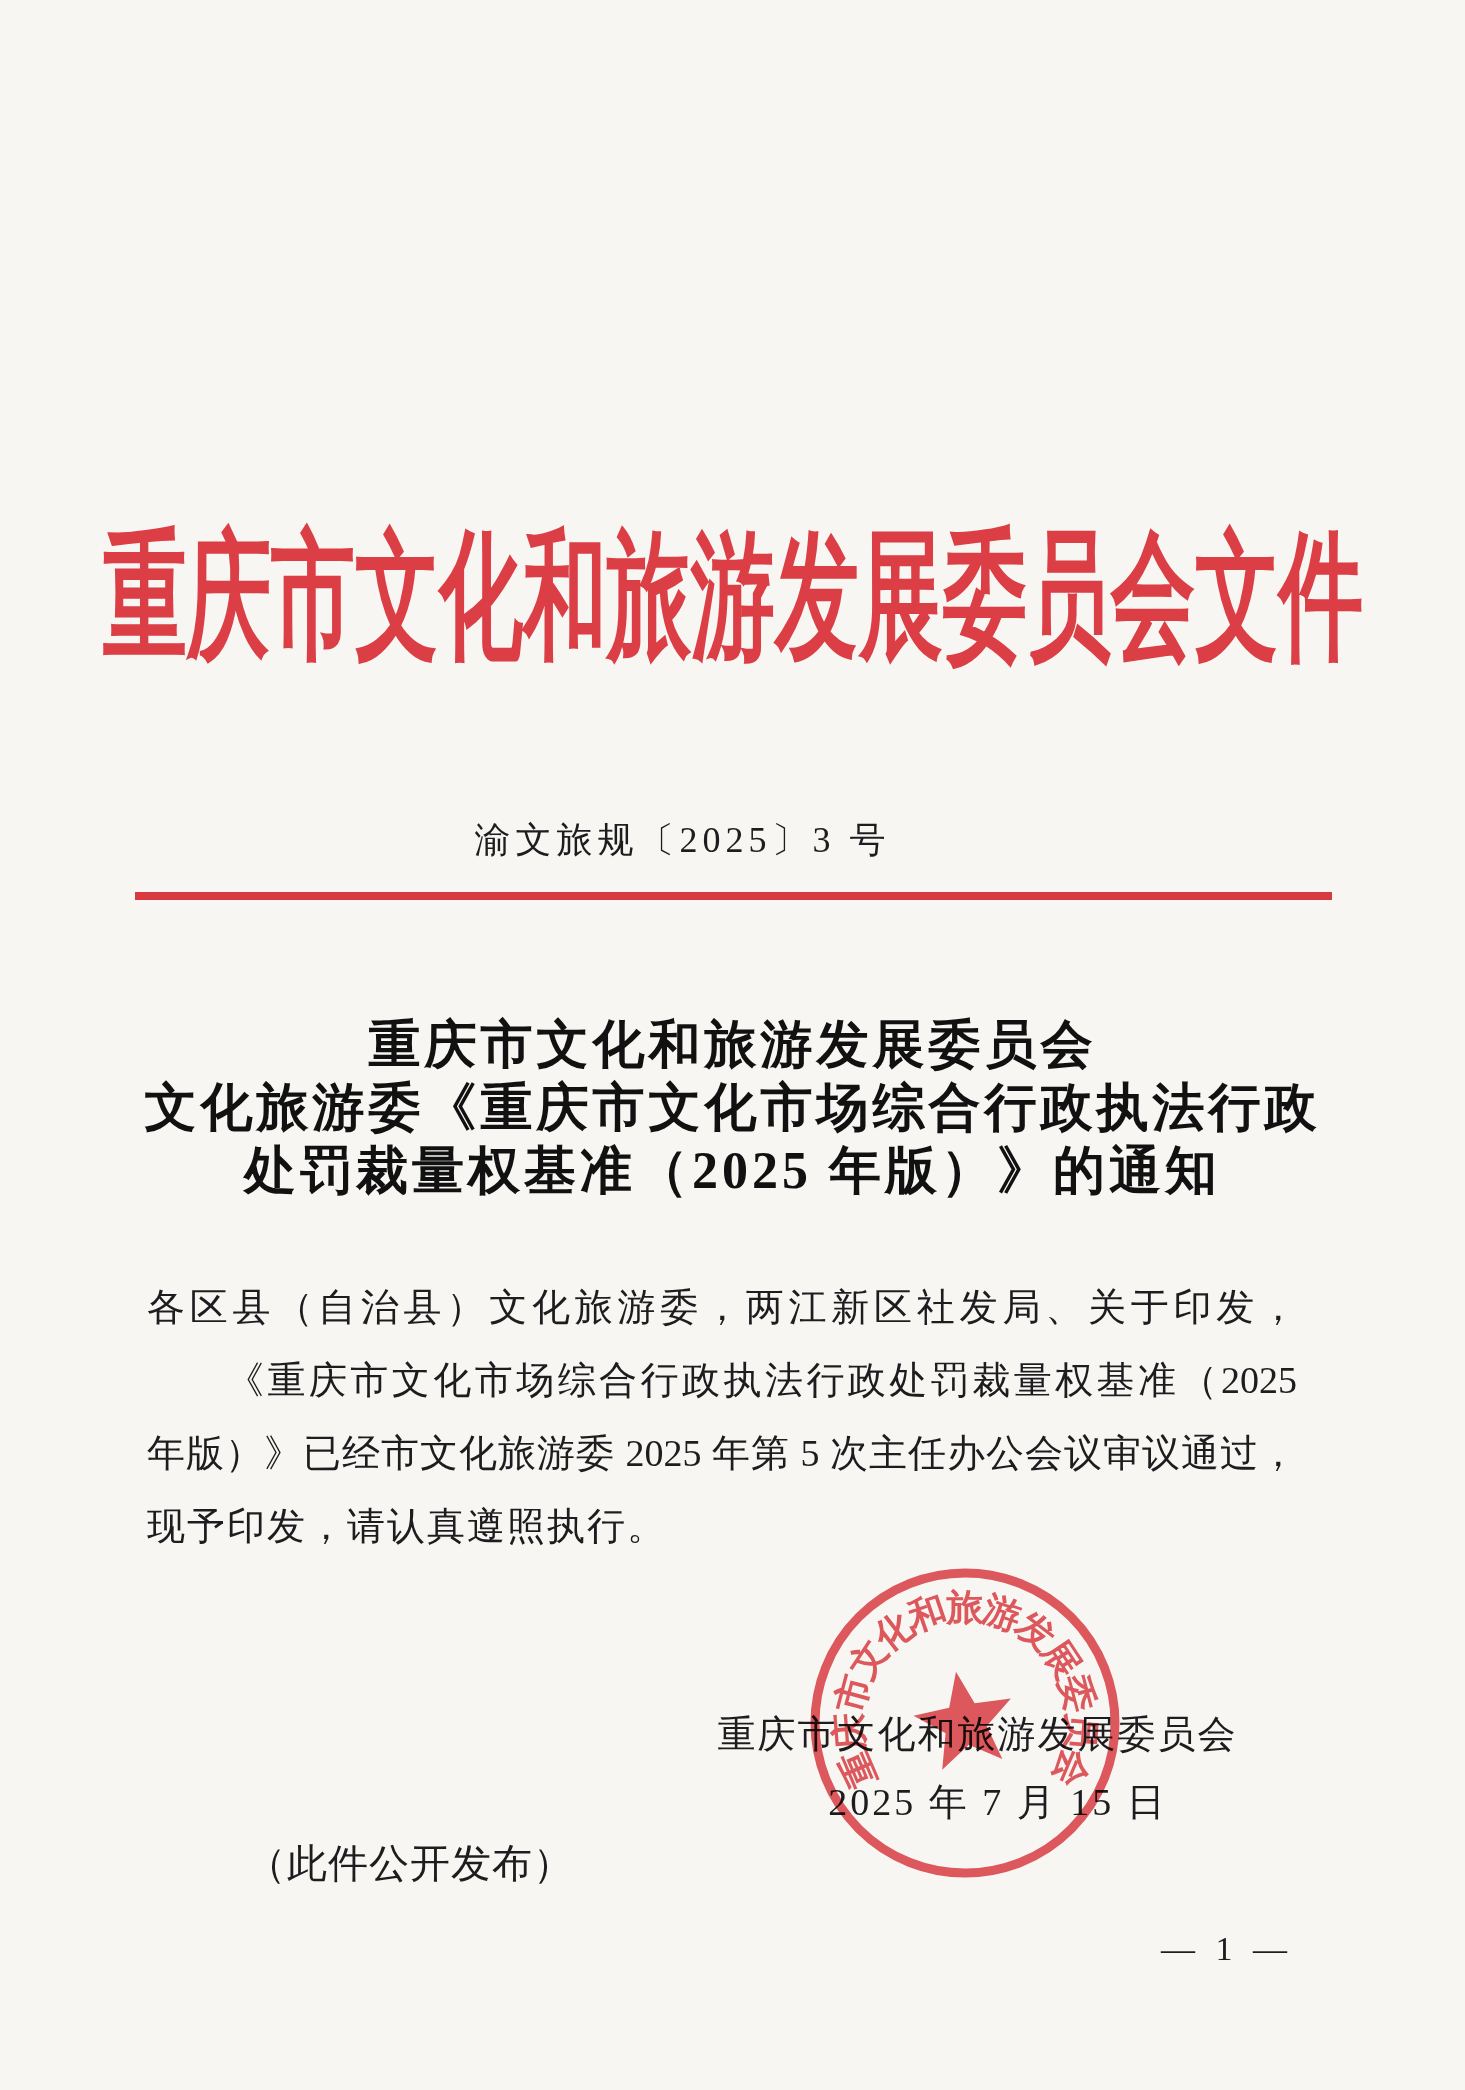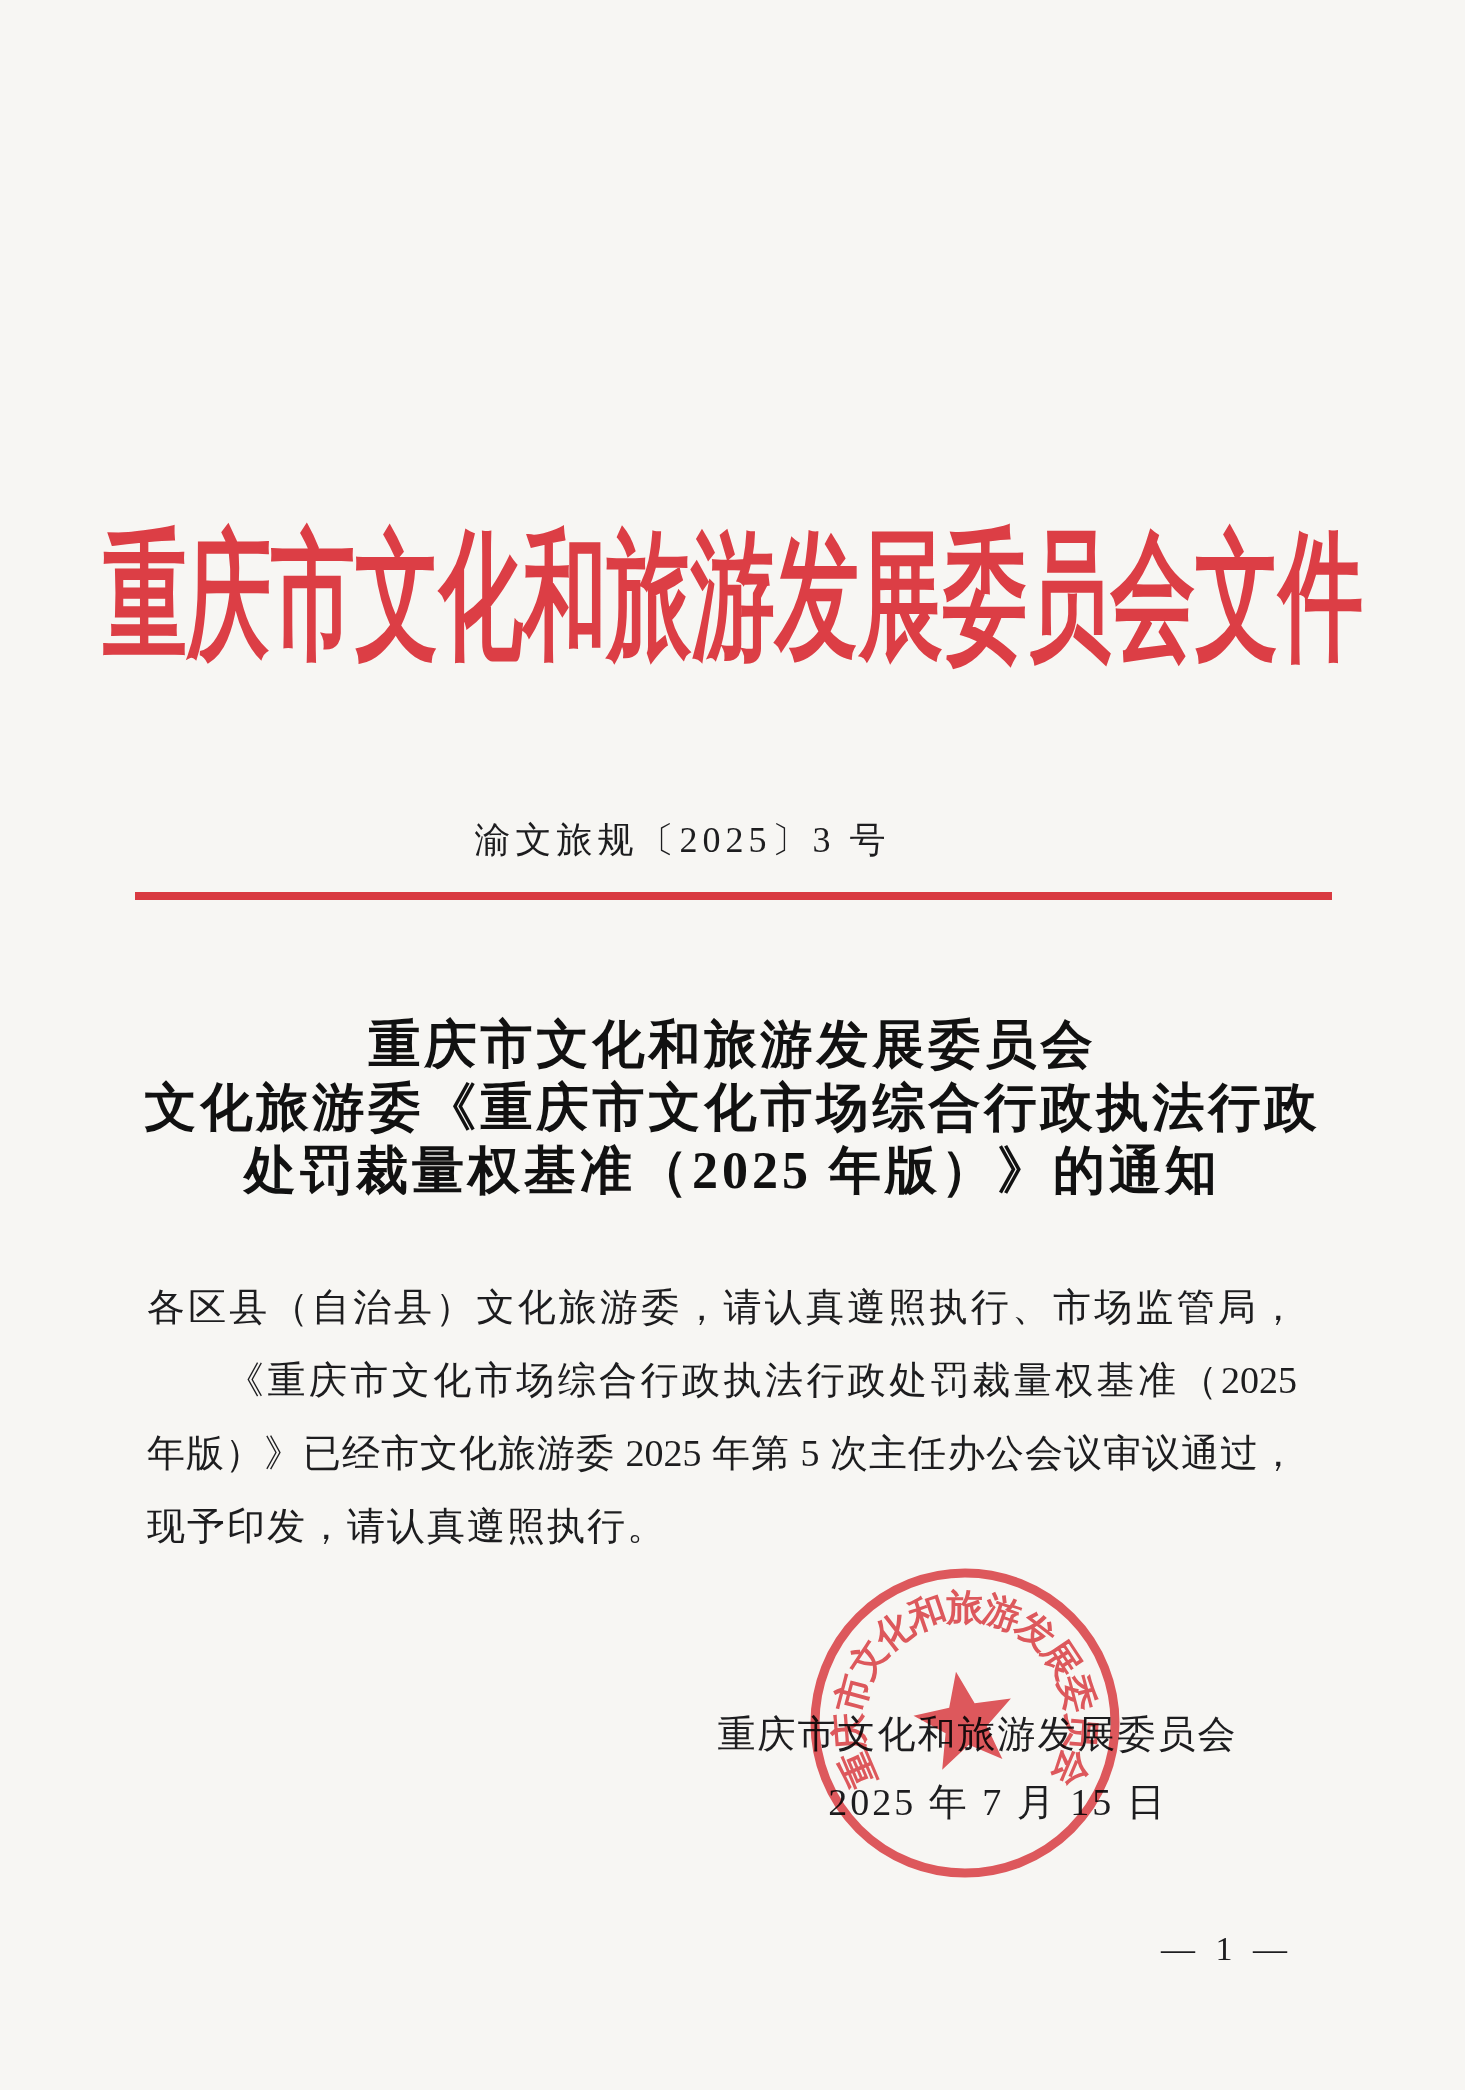--- a/index.html
+++ b/index.html
@@ -79,29 +79,30 @@
 
   <div class="red-rule"></div>
 
   <div class="notice-title">
     <div class="t-line">重庆市文化和旅游发展委员会</div>
     <div class="t-line">文化旅游委《重庆市文化市场综合行政执法行政</div>
     <div class="t-line">处罚裁量权基准（2025 年版）》的通知</div>
   </div>
 
   <div class="body-text">
-    <div class="bl just">各区县（自治县）文化旅游委，请认真遵照执行、市场监管局，</div>
+    <div class="bl just">各区县（自治县）文化旅游委，两江新区社发局、关于印发，</div>
     <div class="bl just indent">《重庆市文化市场综合行政执法行政处罚裁量权基准（2025</div>
     <div class="bl just">年版）》已经市文化旅游委 2025 年第 5 次主任办公会议审议通过，</div>
     <div class="bl">现予印发，请认真遵照执行。</div>
   </div>
 
   <div class="sig-org">重庆市文化和旅游发展委员会</div>
   <div class="sig-date">2025 年 7 月 15 日</div>
 
+  <div class="release-note">（此件公开发布）</div>
 
   <div class="page-no">— 1 —</div>
 
   <svg class="seal" viewBox="0 0 320 320" xmlns="http://www.w3.org/2000/svg">
     <circle cx="160" cy="158" r="150"></circle>
     <path class="star" transform="translate(160,158) rotate(-10)" d="M0,-52 L12.93,-17.8 L49.45,-16.07 L20.92,6.8 L30.56,42.07 L0,22
              L-30.56,42.07 L-20.92,6.8 L-49.45,-16.07 L-12.93,-17.8 Z"></path>
     <g class="seal-text">
         <text x="53.2" y="203.3" text-anchor="middle" dominant-baseline="central" transform="rotate(-113.0 53.2 203.3)">重</text>
         <text x="44.3" y="166.4" text-anchor="middle" dominant-baseline="central" transform="rotate(-94.2 44.3 166.4)">庆</text>

